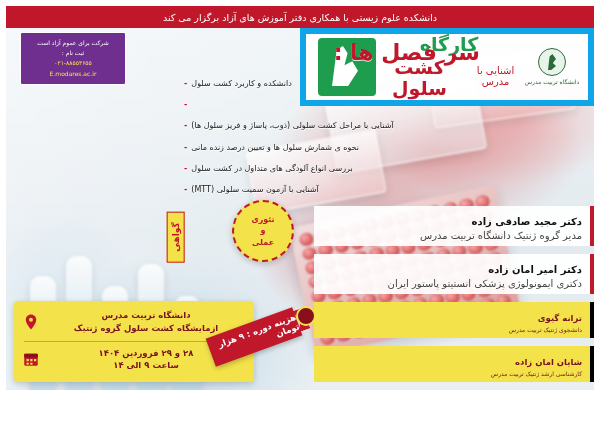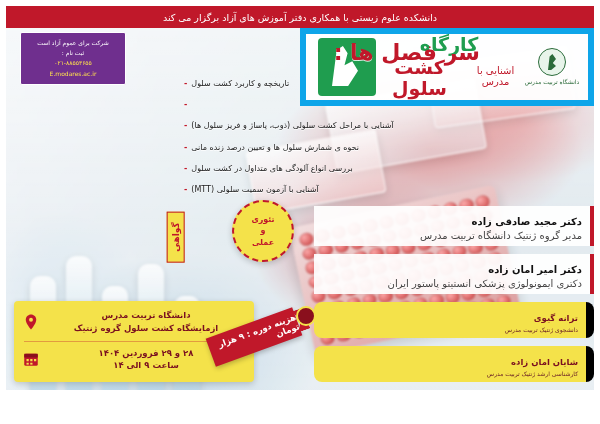--- a/index.html
+++ b/index.html
@@ -373,21 +373,21 @@
     font-size: 10px;
     font-weight: bold;
     display: inline-block;
   }
   .spk .rl {
     color: #444444;
     font-size: 10px;
     display: block;
     margin-top: 1px;
   }
-  .spk.small { background: #f4e24a; border-right: 8px solid #000000; border-radius: 8px; }
+  .spk.small { background: #f4e24a; border-right: 4px solid #000000; }
   .spk.small .nm { font-size: 8.5px; color: #7a1020; }
   .spk.small .rl { font-size: 6px; color: #6b2026; }
 </style>
 </head>
 <body>
 
 <div id="poster">
 
   <div class="photo-base"></div>
   <div class="photo-lab"></div>
@@ -529,21 +529,21 @@
     <div>ثبت نام :</div>
     <div class="hl">۰۲۱-۸۸۵۵۳۶۵۵</div>
     <div class="hl">E.modares.ac.ir</div>
   </div>
 
   <div class="headline">سر فصل ها :</div>
 
   <div class="bullets">
     <div class="li">
       <span class="dash">-</span>
-      <span>تاریخچه و کاربرد کشت سلول</span>
+      <span>دانشکده و کاربرد کشت سلول</span>
     </div>
     <div class="li">
       <span class="dash">-</span>
     </div>
     <div class="li">
       <span class="dash">-</span>
       <span>آشنایی با مراحل کشت سلولی (ذوب، پاساژ و فریز سلول ها)</span>
     </div>
     <div class="li">
       <span class="dash">-</span>

